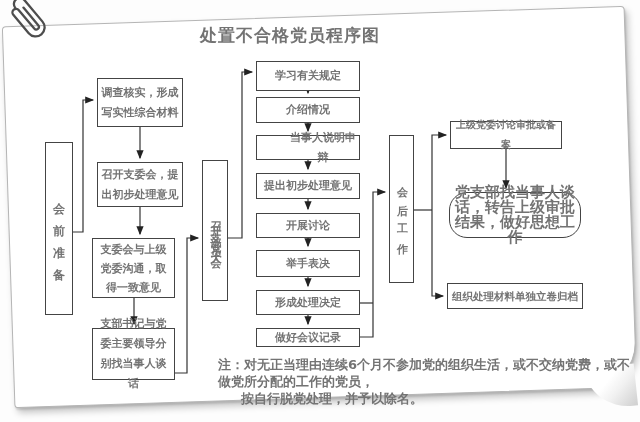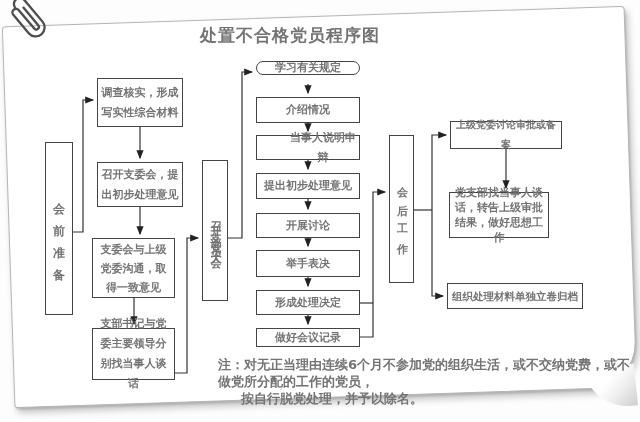--- a/index.html
+++ b/index.html
@@ -47,36 +47,36 @@
   .b-pre2{left:97px;top:162px;width:86px;height:45px;}
   .b-pre3{left:92px;top:238px;width:83px;height:60px;line-height:19px;}
   .b-pre4{left:92px;top:328px;width:83px;height:52px;line-height:20px;}
 
   
   .stage-meeting{left:202px;top:160px;width:26px;height:141px;}
   .stage-meeting span{font-size:11px;letter-spacing:5px;padding-top:5px;}
 
   
   .m{left:256px;width:104px;}
-  .b-m1{top:61px; height:14px;border-radius:11px;}
+  .b-m1{top:61px; height:30px;}
   .b-m2{top:97px; height:26px;}
   .b-m3{top:135px;height:25px;padding-left:33px;}
   .b-m4{top:173px;height:26px;}
   .b-m5{top:213px;height:25px;}
   .b-m6{top:250px;height:27px;}
   .b-m7{top:290px;height:25px;}
   .b-m8{top:328px;height:19px;}
 
   
   .stage-post{left:389px;top:135px;width:25px;height:148px;}
   .stage-post span{font-size:11px;letter-spacing:19px;padding-top:12px;}
 
   
   .b-p1{left:450px;top:121px;width:112px;height:28px;font-size:10px;}
-  .b-p2{left:449px;top:192px;width:100px;height:46px;font-size:11px;line-height:15px;}
+  .b-p2{left:449px;top:192px;width:132px;height:46px;font-size:15px;line-height:15px;border-radius:18px;}
   .b-p3{left:447px;top:283px;width:136px;height:26px;font-size:10.5px;}
 
   .note{
     position:absolute;left:218px;top:356px;width:414px;
     font-size:13px;font-weight:bold;line-height:17px;
   }
   .note .l2{padding-left:23px;}
 
   svg.connectors{position:absolute;left:0;top:0;pointer-events:none;}
 </style>

